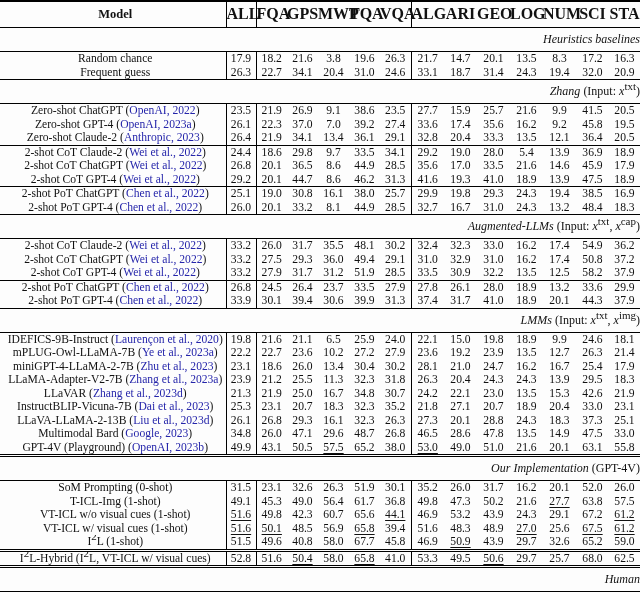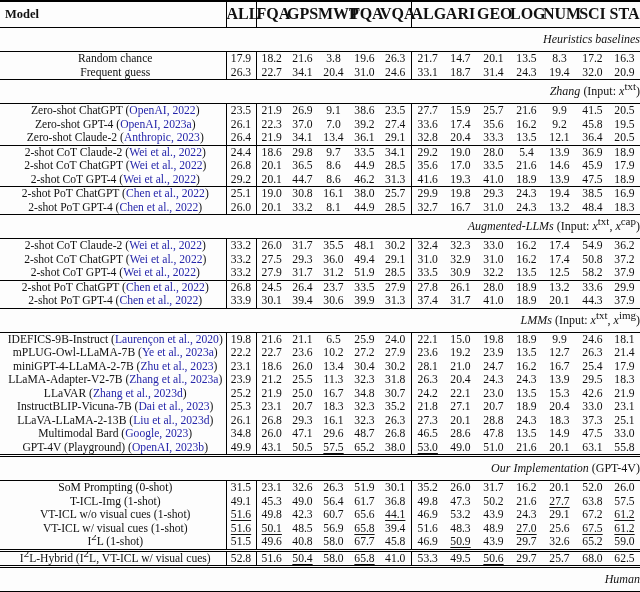--- a/index.html
+++ b/index.html
@@ -11,21 +11,21 @@
   }
   table.results {
     border-collapse:collapse; table-layout:fixed; width:640px;
     border-top:2px solid #000; border-bottom:3px double #000;
   }
   th, td { padding:0; }
   thead th {
     font-weight:bold; font-size:16px; text-align:center;
     padding:3px 0 4px; white-space:nowrap;
   }
-  thead th.model { text-align:left; padding-left:5px; font-size:12.5px; }
+  thead th.model { text-align:center; padding-left:5px; font-size:12.5px; }
   tr.data td {
     font-size:11.6px; line-height:13.5px; text-align:center; white-space:nowrap;
   }
   td.model { text-align:left; padding-left:5px; overflow:hidden; }
   td.sec {
     font-size:12px; text-align:right; padding:4px 0 4px 5px; white-space:nowrap;margin-top:22px;
   }
   td.sec i { font-family:inherit; }
   .vl { border-left:1px solid #000; }
   .vr { border-right:1px solid #000; }
@@ -387,21 +387,21 @@
           <td class="vl">26.3</td>
           <td>20.4</td>
           <td>24.3</td>
           <td>24.3</td>
           <td>13.9</td>
           <td>29.5</td>
           <td>18.3</td>
         </tr>
         <tr class="data">
           <td class="model">LLaVAR (<span class="cite">Zhang et al., 2023d</span>)</td>
-          <td class="vl vr">25.2</td>
+          <td class="vl vr">21.3</td>
           <td>21.9</td>
           <td>25.0</td>
           <td>16.7</td>
           <td>34.8</td>
           <td>30.7</td>
           <td class="vl">24.2</td>
           <td>22.1</td>
           <td>23.0</td>
           <td>13.5</td>
           <td>15.3</td>

